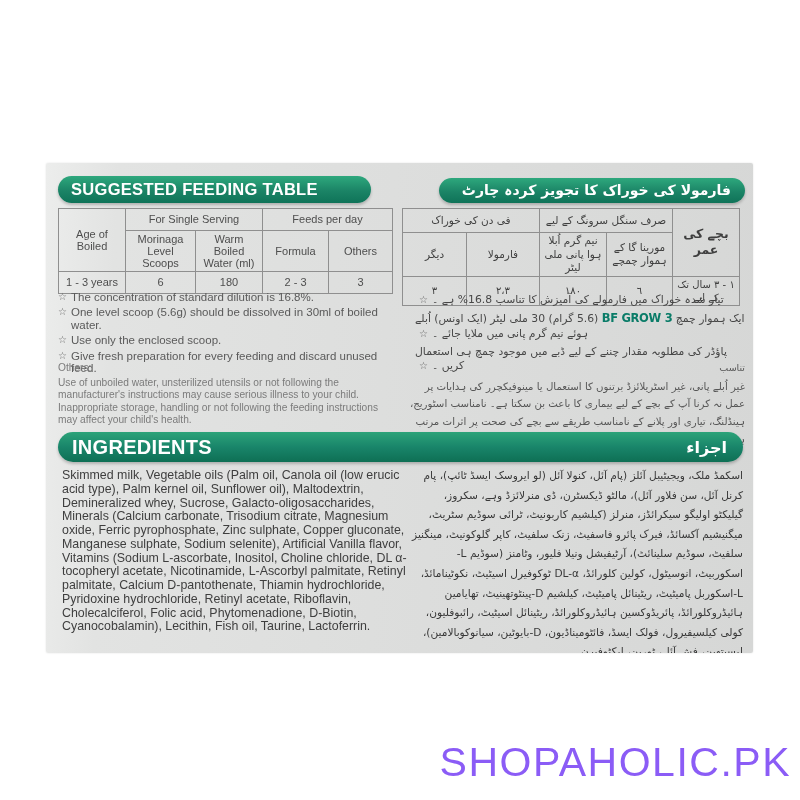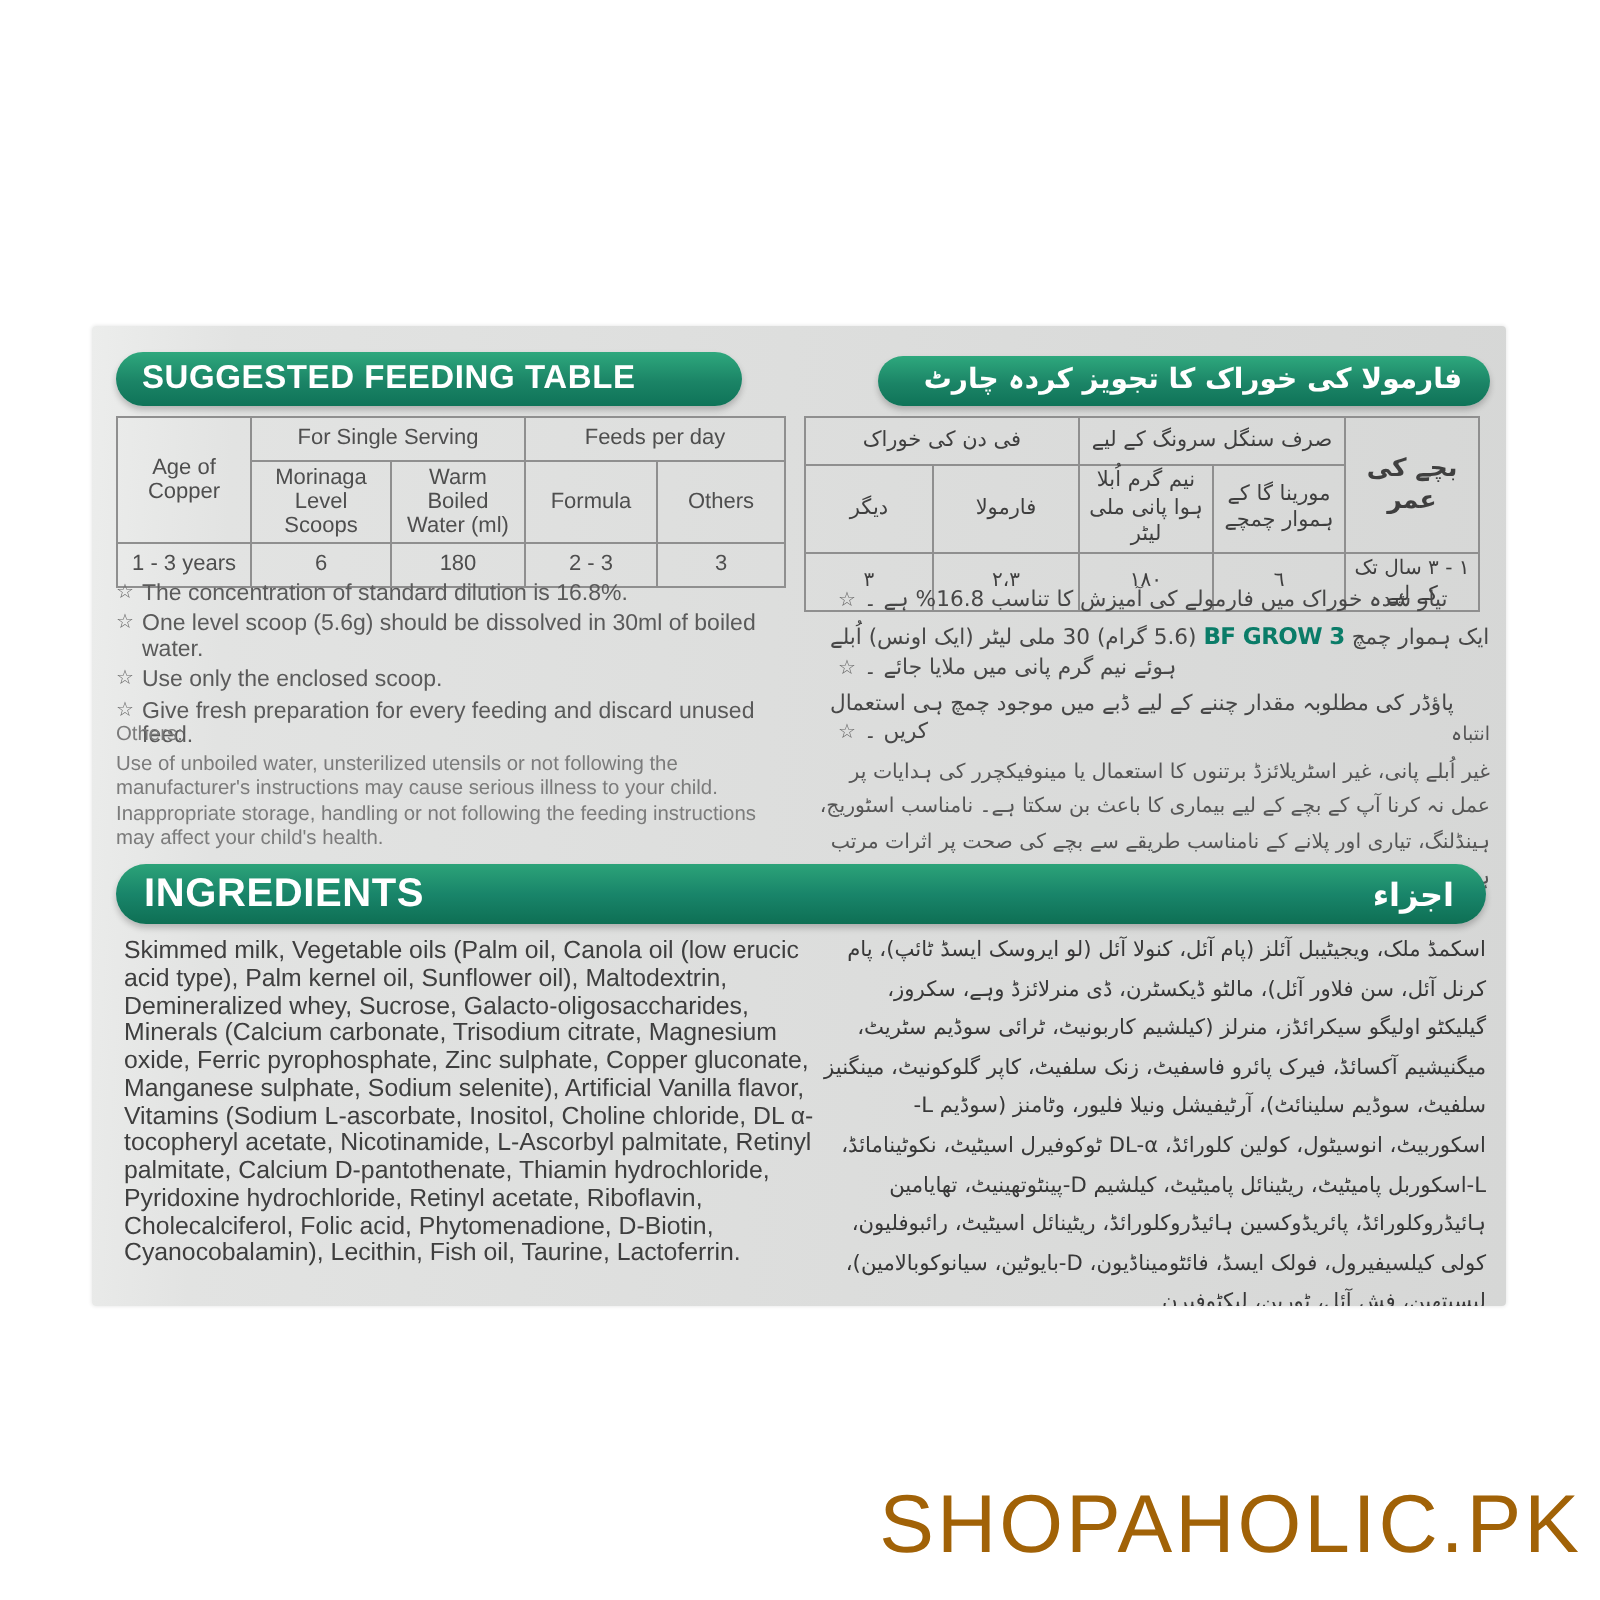--- a/index.html
+++ b/index.html
@@ -66,21 +66,21 @@
   }
   .ing-bar .en{color:#fff;font-size:20px;font-weight:700;letter-spacing:.3px;}
   .ing-bar .ur{color:#fff;font-size:16px;font-weight:700;font-family:"DejaVu Sans",sans-serif;}
   .ing-en{position:absolute;left:16px;top:306px;width:352px;font-size:12.4px;line-height:1.11;color:#3e3e3e;}
   .ing-ur{position:absolute;right:10px;top:303px;width:332px;direction:rtl;text-align:right;
     font-size:10.6px;line-height:1.85;color:#383838;font-family:"DejaVu Sans",sans-serif;}
 
   
   .watermark{
     position:absolute;top:739px;right:9px;font-size:41px;font-weight:200;
-    letter-spacing:1.5px;color:#a16207;font-family:"Liberation Sans",sans-serif;
+    letter-spacing:1.5px;color:#8b5cf6;font-family:"Liberation Sans",sans-serif;
   }
 </style>
 </head>
 <body>
 
 <div class="page">
   <div class="package">
 
     <div class="pill pill-en">SUGGESTED FEEDING TABLE</div>
 
@@ -89,21 +89,21 @@
     <table class="ftable-en">
       <colgroup>
           <col style="width:67px">
           <col style="width:70px">
           <col style="width:67px">
           <col style="width:66px">
           <col style="width:64px">
         </colgroup>
       <tbody>
           <tr>
-        <td rowspan="2">Age of Copper</td>
+        <td rowspan="2">Age of Boiled</td>
         <td colspan="2">For Single Serving</td>
         <td colspan="2">Feeds per day</td>
       </tr>
       <tr>
         <td>Morinaga Level Scoops</td>
         <td>Warm Boiled Water (ml)</td>
         <td>Formula</td>
         <td>Others</td>
       </tr>
       <tr>
@@ -170,21 +170,21 @@
       <div>Use of unboiled water, unsterilized utensils or not following the manufacturer's instructions may cause serious illness to your child. Inappropriate storage, handling or not following the feeding instructions may affect your child's health.</div>
     </div>
 
     <div class="notes-ur">
       <div class="note-ur"><span>تیار شدہ خوراک میں فارمولے کی آمیزش کا تناسب 16.8% ہے ۔</span><span class="star-ur">☆</span></div>
       <div class="note-ur"><span>ایک ہموار چمچ</span> <span class="brand">BF GROW 3</span> <span>(5.6 گرام) 30 ملی لیٹر (ایک اونس) اُبلے ہوئے نیم گرم پانی میں ملایا جائے ۔</span><span class="star-ur">☆</span></div>
       <div class="note-ur"><span>پاؤڈر کی مطلوبہ مقدار چننے کے لیے ڈبے میں موجود چمچ ہی استعمال کریں ۔</span><span class="star-ur">☆</span></div>
     </div>
 
     <div class="warn-ur">
-      <div class="t">انتباہ</div>
+      <div class="t">تناسب</div>
       <div>غیر اُبلے پانی، غیر اسٹریلائزڈ برتنوں کا استعمال یا مینوفیکچرر کی ہدایات پر عمل نہ کرنا آپ کے بچے کے لیے بیماری کا باعث بن سکتا ہے۔ نامناسب اسٹوریج، ہینڈلنگ، تیاری اور پلانے کے نامناسب طریقے سے بچے کی صحت پر اثرات مرتب ہو سکتے ہیں ۔</div>
     </div>
 
     <div class="ing-bar">
       <span class="en">INGREDIENTS</span>
       <span class="ur">اجزاء</span>
     </div>
 
     <div class="ing-en">Skimmed milk, Vegetable oils (Palm oil, Canola oil (low erucic acid type), Palm kernel oil, Sunflower oil), Maltodextrin, Demineralized whey, Sucrose, Galacto-oligosaccharides, Minerals (Calcium carbonate, Trisodium citrate, Magnesium oxide, Ferric pyrophosphate, Zinc sulphate, Copper gluconate, Manganese sulphate, Sodium selenite), Artificial Vanilla flavor, Vitamins (Sodium L-ascorbate, Inositol, Choline chloride, DL α-tocopheryl acetate, Nicotinamide, L-Ascorbyl palmitate, Retinyl palmitate, Calcium D-pantothenate, Thiamin hydrochloride, Pyridoxine hydrochloride, Retinyl acetate, Riboflavin, Cholecalciferol, Folic acid, Phytomenadione, D-Biotin, Cyanocobalamin), Lecithin, Fish oil, Taurine, Lactoferrin.</div>
     <div class="ing-ur">اسکمڈ ملک، ویجیٹیبل آئلز (پام آئل، کنولا آئل (لو ایروسک ایسڈ ٹائپ)، پام کرنل آئل، سن فلاور آئل)، مالٹو ڈیکسٹرن، ڈی منرلائزڈ وہے، سکروز، گیلیکٹو اولیگو سیکرائڈز، منرلز (کیلشیم کاربونیٹ، ٹرائی سوڈیم سٹریٹ، میگنیشیم آکسائڈ، فیرک پائرو فاسفیٹ، زنک سلفیٹ، کاپر گلوکونیٹ، مینگنیز سلفیٹ، سوڈیم سلینائٹ)، آرٹیفیشل ونیلا فلیور، وٹامنز (سوڈیم L-اسکوربیٹ، انوسیٹول، کولین کلورائڈ، DL-α ٹوکوفیرل اسیٹیٹ، نکوٹینامائڈ، L-اسکوربل پامیٹیٹ، ریٹینائل پامیٹیٹ، کیلشیم D-پینٹوتھینیٹ، تھایامین ہائیڈروکلورائڈ، پائریڈوکسین ہائیڈروکلورائڈ، ریٹینائل اسیٹیٹ، رائبوفلیون، کولی کیلسیفیرول، فولک ایسڈ، فائٹومیناڈیون، D-بایوٹین، سیانوکوبالامین)، لیسیتھین، فش آئل، ٹورین، لیکٹوفیرن ۔</div>

